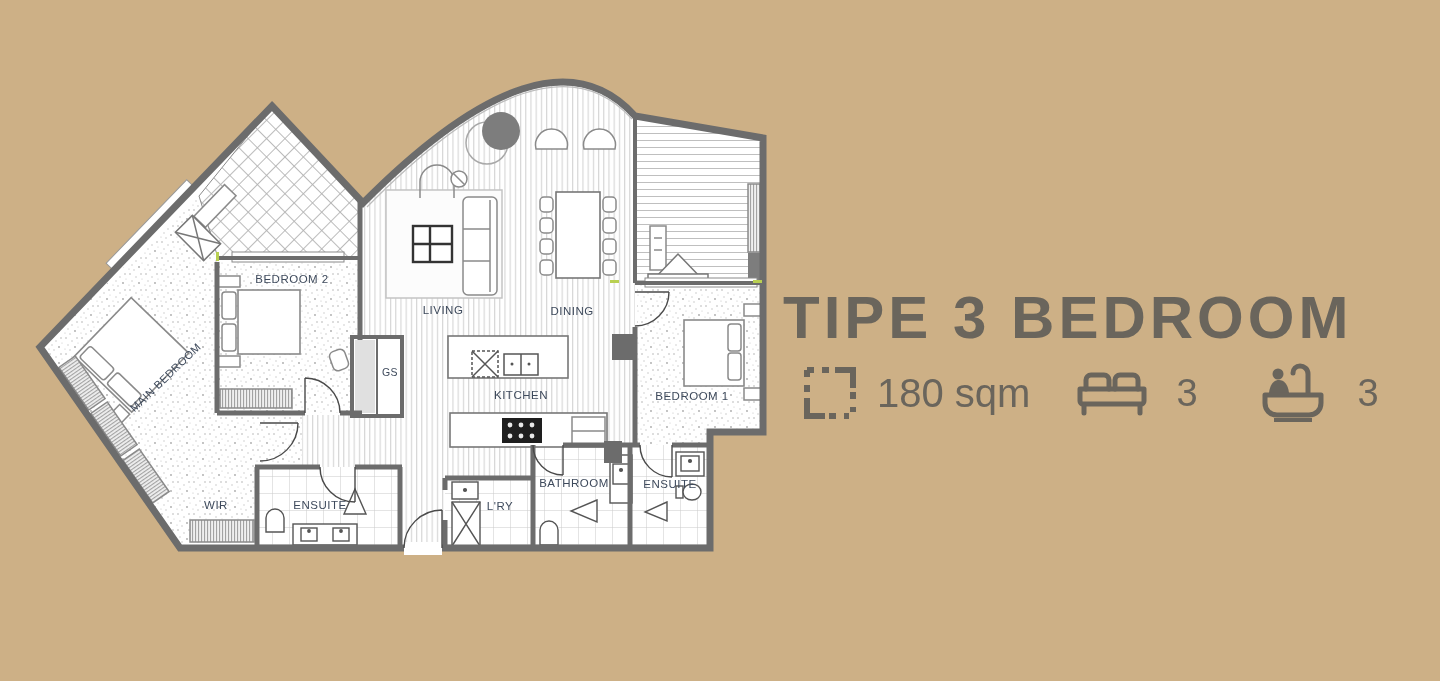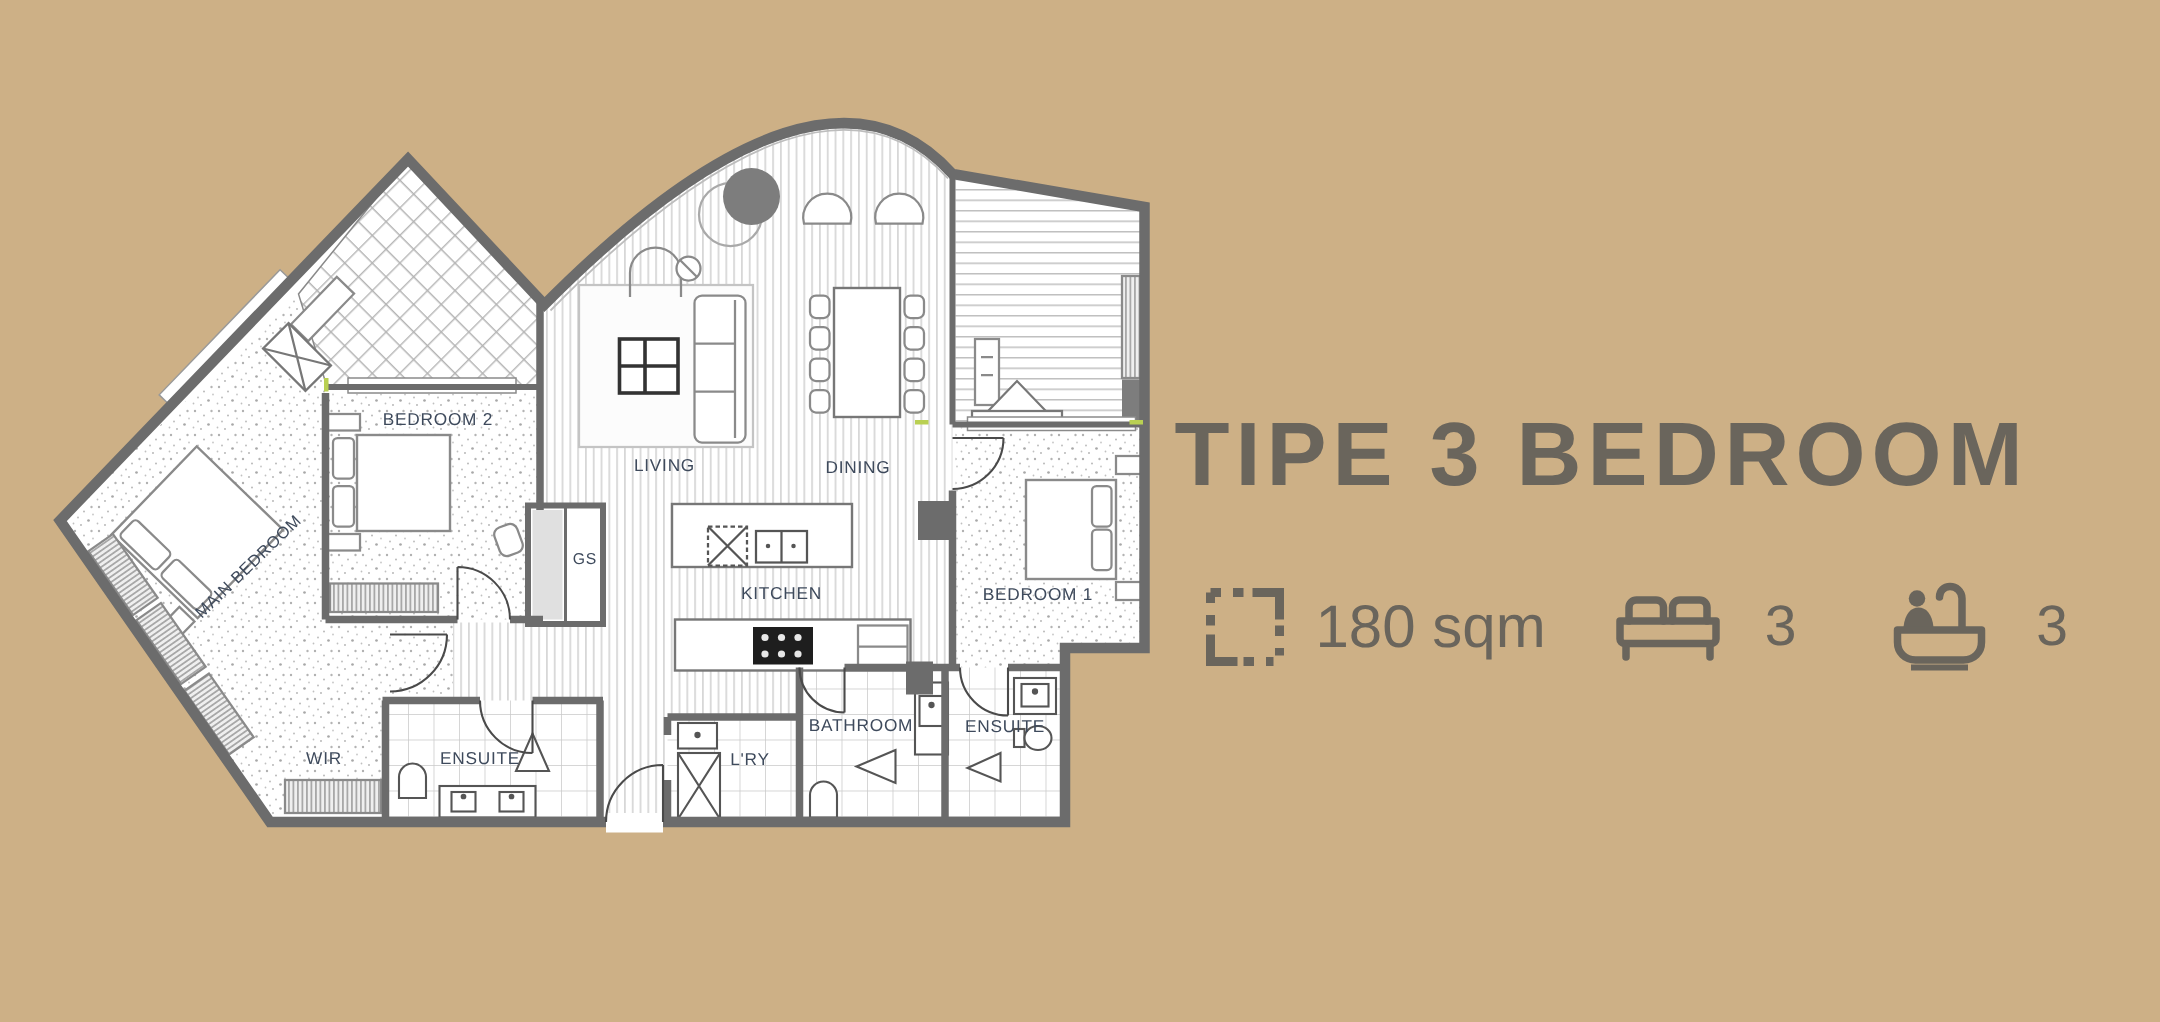--- a/index.html
+++ b/index.html
@@ -7,26 +7,26 @@
     width:1440px;height:681px;position:relative;overflow:hidden;
     background:#cdb086;
     font-family:"Liberation Sans", sans-serif;
   }
   #plan-svg{position:absolute;left:0;top:0;width:1440px;height:681px;}
   .room-label{
     font-family:"Liberation Sans", sans-serif;
     fill:#3e4a5c;
   }
   .title{
-    position:absolute;left:783px;top:268px;
+    position:absolute;left:783px;top:283px;
     font-size:60px;font-weight:700;letter-spacing:4px;
     color:#6a655c;white-space:nowrap;text-align:right;
   }
   .stats{
-    position:absolute;left:803px;top:388px;height:60px;
+    position:absolute;left:803px;top:363px;height:60px;
     display:flex;align-items:center;color:#6a655c;white-space:nowrap;justify-content:center;
   }
   .stat-text{font-size:40px;line-height:60px;}
   .stat-num{font-size:38px;line-height:60px;}
   .icon svg{display:block;}
   .icon.area{margin-right:20px;}
   .icon.bed{margin-left:46px;margin-right:28px;}
   .icon.bath{margin-left:62px;margin-right:32px;}
 </style>
 </head>

